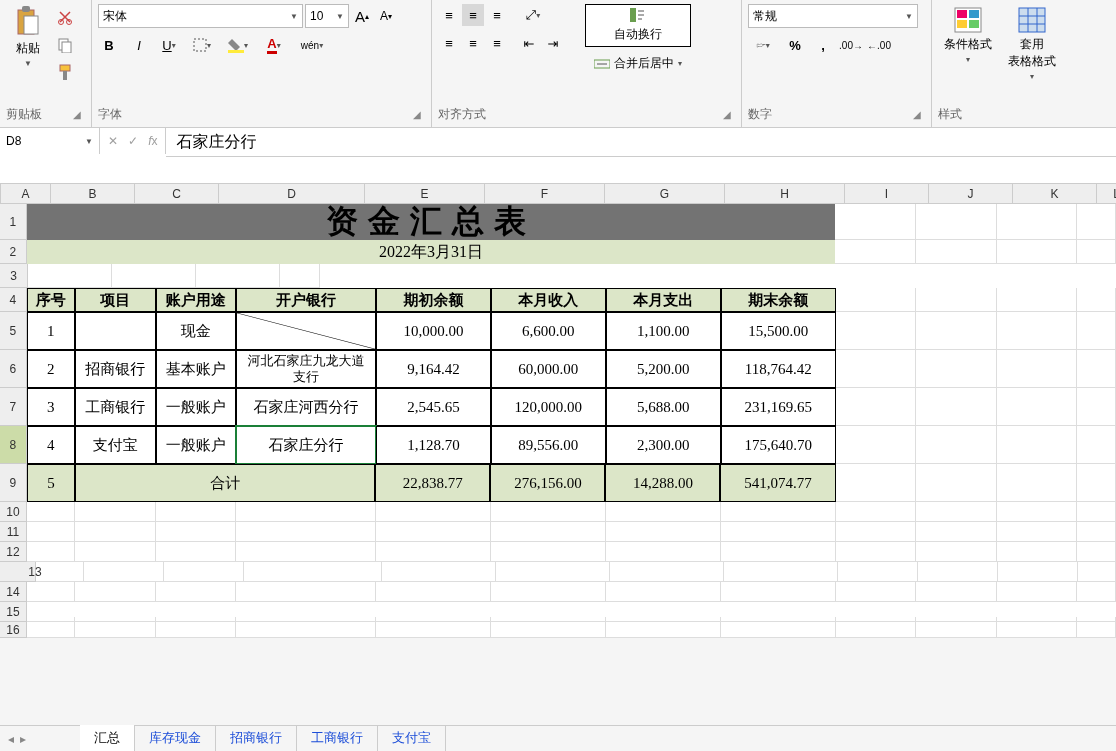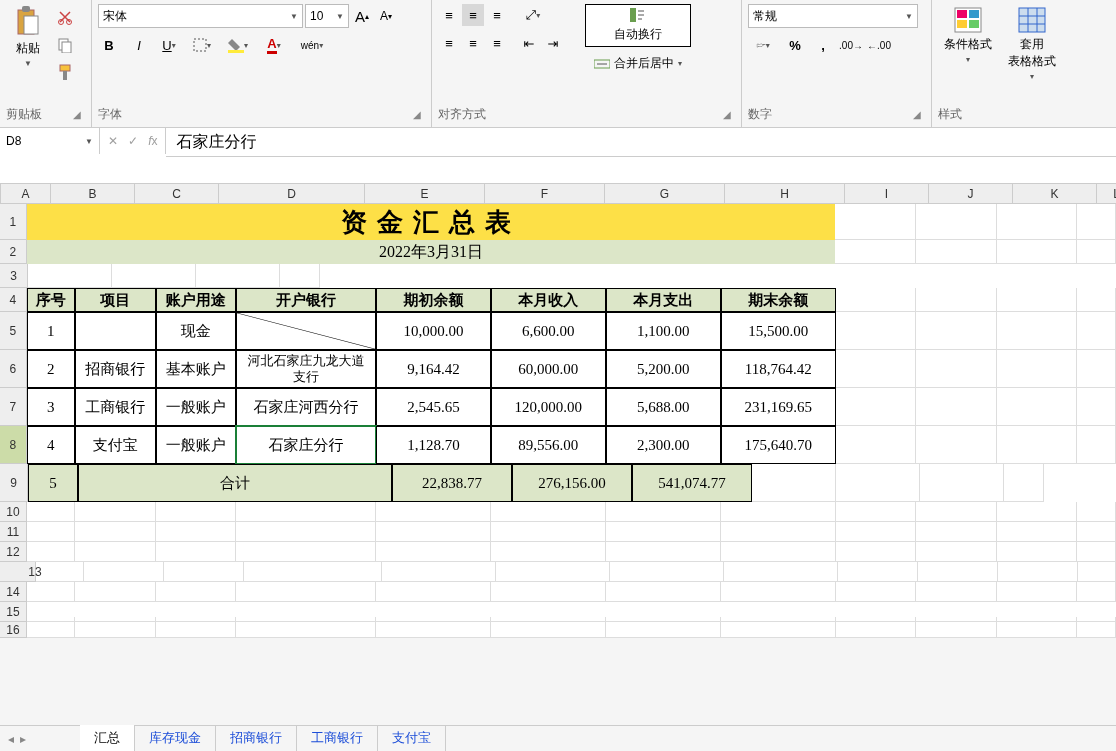--- a/index.html
+++ b/index.html
@@ -46,21 +46,21 @@
 
 .row { display: flex; }
 .row-h { width: 28px; background: #eee; border-right: 1px solid #ccc; border-bottom: 1px solid #ccc; text-align: center; font-size: 12px; color: #333; display:flex; align-items:center; justify-content:center; }
 .row-h.sel { background:#ccdca8;}
 .cell { border-right: 1px solid #ddd; border-bottom: 1px solid #ddd; padding: 2px 4px; display:flex; align-items:center; font-family: SimSun, serif; font-size:15px; overflow:hidden;}
 
 
 .cA{width:50px;} .cB{width:84px;} .cC{width:84px;} .cD{width:146px;} .cE{width:120px;} .cF{width:120px;} .cG{width:120px;} .cH{width:120px;} .cI{width:84px;} .cJ{width:84px;} .cK{width:84px;} .cL{width:40px;}
 
 
-.title-cell { background: #fde047; justify-content:center; font-size: 26px; letter-spacing: 10px; font-weight: bold; border: none;}
+.title-cell { background: #737373; justify-content:center; font-size: 32px; letter-spacing: 10px; font-weight: bold; border: none;}
 .sub-cell { background:#dce6c8; justify-content:center; font-size:16px; border:none;}
 .unit-cell { background:#dce6c8; font-weight:bold; font-size:15px; border:none;}
 .hdr-cell { background:#dce6c8; justify-content:center; font-weight:bold; border:1px solid #000!important;}
 .data-cell { border:1px solid #000!important; justify-content:center;}
 .sum-row .data-cell { background:#dce6c8;}
 .diag { position:relative;}
 .diag svg { position:absolute; top:0; left:0; width:100%; height:100%;}
 .sel-cell { outline:2px solid #1a7f37; outline-offset:-1px;}
 
 
@@ -397,20 +397,21 @@
         <div class="cell cJ"></div>
         <div class="cell cK"></div>
         <div class="cell cL"></div>
       </div>
       <div class="row sum-row" style="height: 38px;">
         <div class="row-h" style="height: 38px;">9</div>
         <div class="cell cA data-cell">5</div>
         <div class="cell data-cell" style="width: 314px;">合计</div>
         <div class="cell cE data-cell">22,838.77</div>
         <div class="cell cF data-cell">276,156.00</div>
+        <div class="cell cG data-cell">14,288.00</div>
         <div class="cell cH data-cell">541,074.77</div>
         <div class="cell cI"></div>
         <div class="cell cJ"></div>
         <div class="cell cK"></div>
         <div class="cell cL"></div>
       </div>
       <div class="row" style="height: 20px;">
         <div class="row-h" style="height: 20px;">10</div>
         <div class="cell cA"></div>
         <div class="cell cB"></div>

